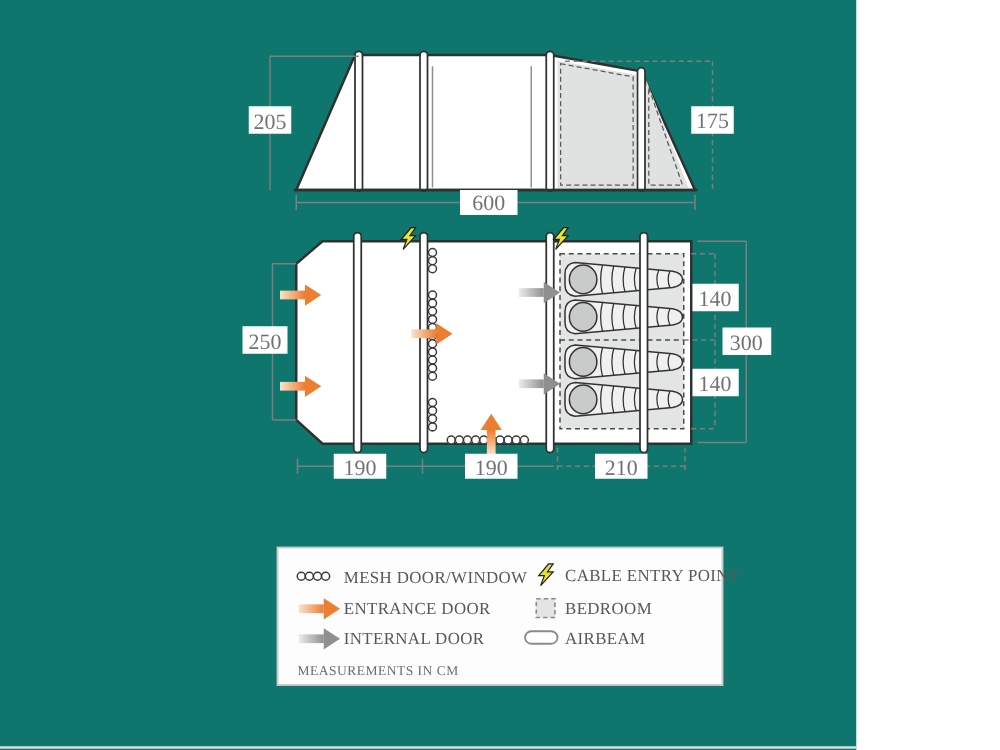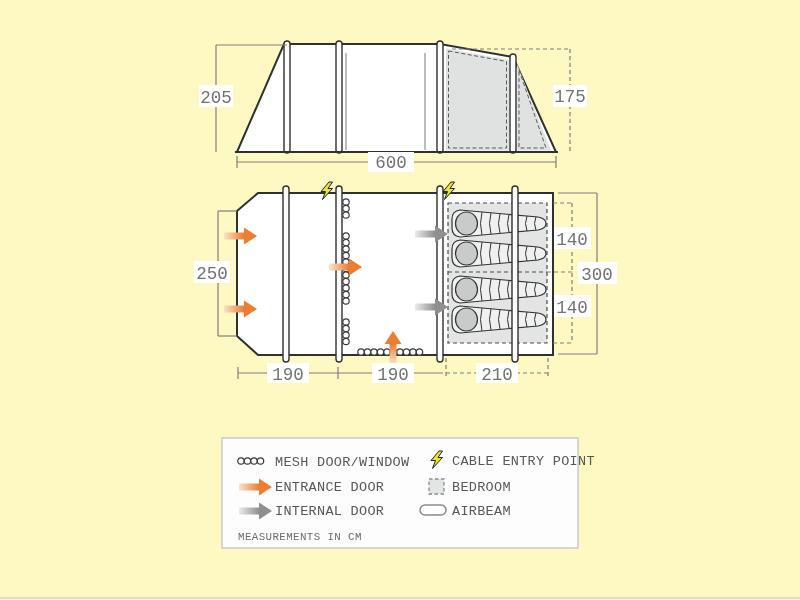--- a/index.html
+++ b/index.html
@@ -1,17 +1,17 @@
 <!DOCTYPE html>
 <html><head>
 <meta charset="utf-8">
 <style>
   html,body{margin:0;padding:0;background:#fff;}
-  #stage{position:relative;width:800px;height:600px;background:#fef9c3;overflow:hidden;
-         font-family:Liberation Mono, monospace;}
+  #stage{position:relative;width:685px;height:600px;background:#0f766e;overflow:hidden;
+         font-family:Liberation Serif, serif;}
   svg{display:block;}
   .ln{fill:#ffffff;stroke:#2f3030;stroke-width:2;}
   .pole{fill:#ffffff;stroke:#2f3030;stroke-width:1.4;}
   .thin{stroke:#8f8f8f;stroke-width:1.2;fill:none;}
   .grayfill{fill:#e0e1e1;stroke:none;}
   .dashin{fill:none;stroke:#5a5a5a;stroke-width:1;stroke-dasharray:4,2.5;}
   .bedroom{fill:#e3e4e4;stroke:#4b4b4b;stroke-width:1.2;stroke-dasharray:4,3;}
   .beddiv{fill:none;stroke:#4b4b4b;stroke-width:1.2;stroke-dasharray:4,3;}
   .dimln{stroke:#7e7e7e;stroke-width:1.2;fill:none;}
   .dimdash{stroke:#7e7e7e;stroke-width:1.2;fill:none;stroke-dasharray:4,3;}

